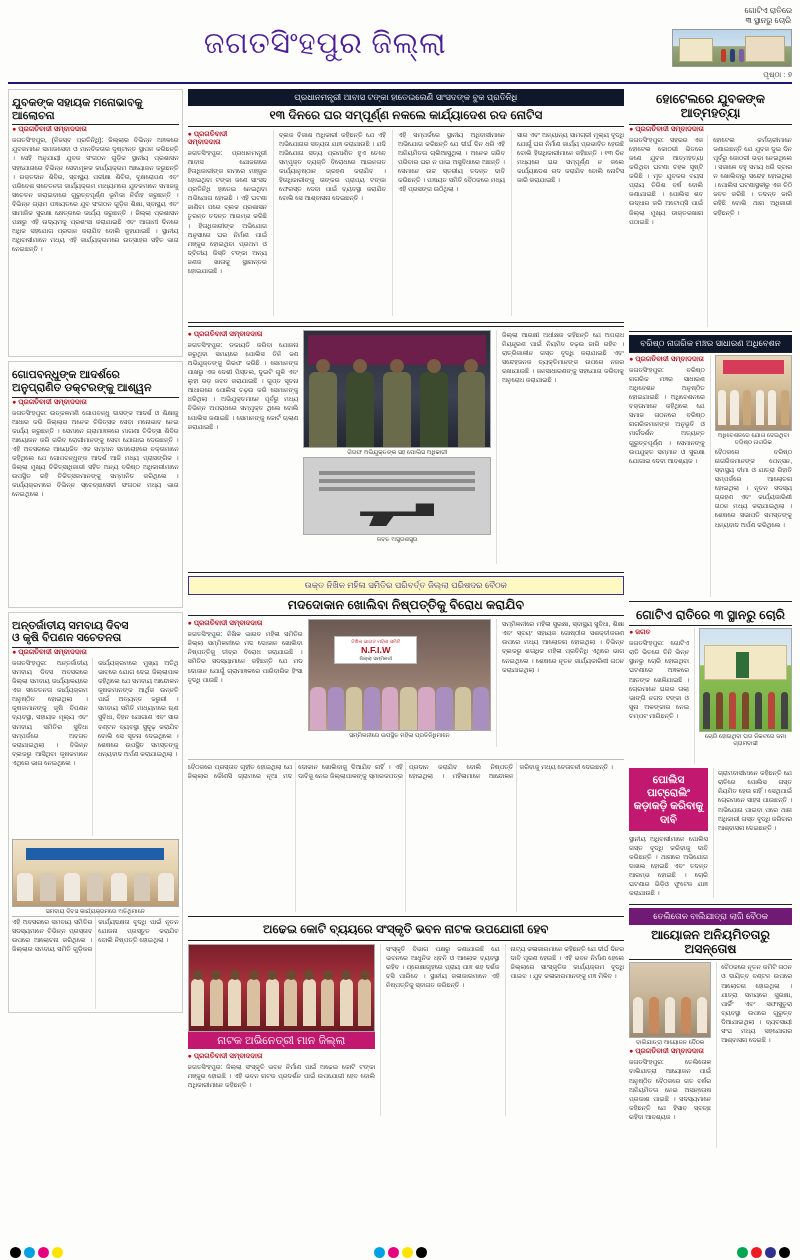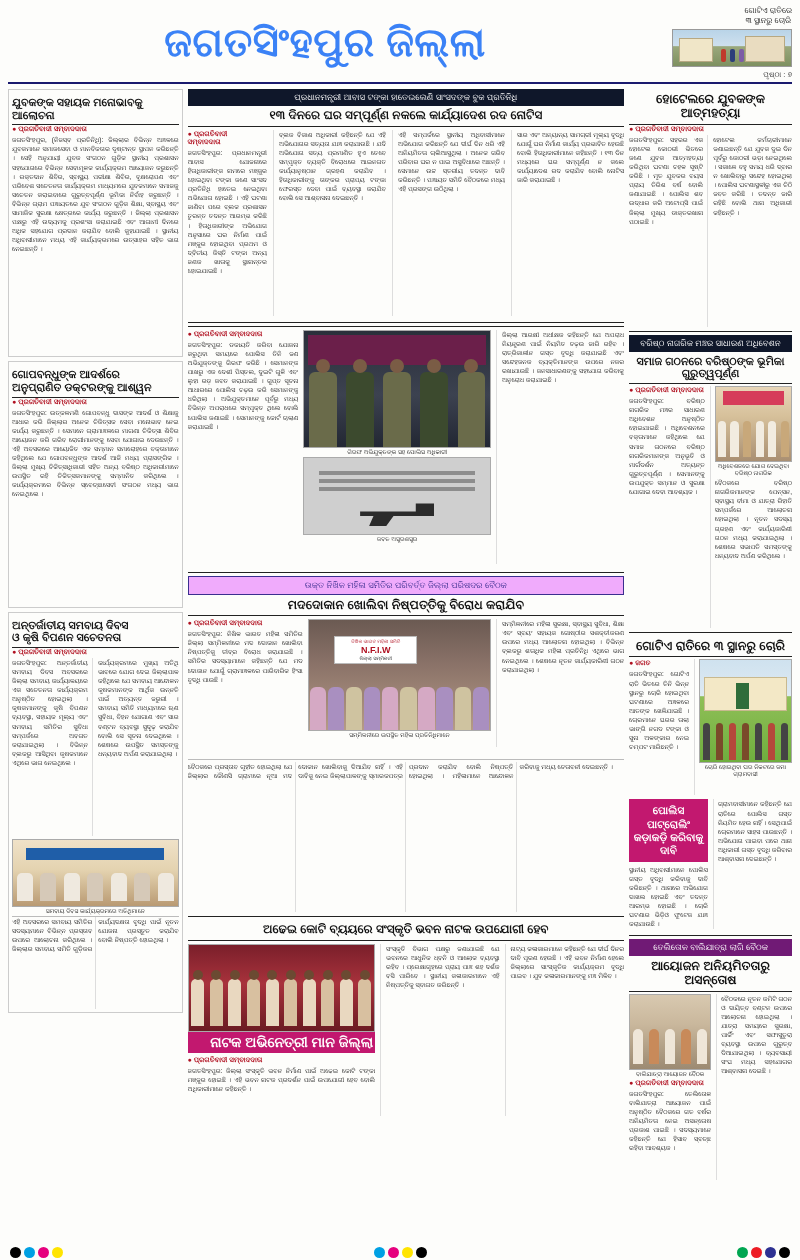--- a/index.html
+++ b/index.html
@@ -15,42 +15,42 @@
   
   .masthead { display: flex; align-items: stretch; height: 78px; border-bottom: 2px solid #1a1a6e; padding-bottom: 2px; }
   .mh-left { width: 160px; display: flex; flex-direction: column; justify-content: center; }
   .mh-logo-row { display: flex; align-items: center; gap: 4px; }
   .logo-50 { font-size: 26px; font-weight: bold; color: #c9152a; font-family: "Liberation Serif", serif; line-height: 1; }
   .logo-circle { width: 30px; height: 30px; border-radius: 50%; border: 2px solid #1a4fa0; display: flex; align-items: center; justify-content: center; color: #1a4fa0; font-size: 8px; }
   .brand { font-size: 19px; font-weight: bold; color: #1a4fa0; letter-spacing: -0.5px; }
   .brand-sub { font-size: 6px; color: #444; text-align: center; margin-top: 1px; }
   .mh-dateline { margin-top: 6px; font-size: 7.5px; color: #b01020; border-top: 1px solid #b01020; border-bottom: 1px solid #b01020; padding: 2px 0; text-align: center; }
   .mh-center { flex: 1; display: flex; align-items: center; justify-content: center; }
-  .mh-title { font-size: 40px; font-weight: bold; color: #3b82f6; letter-spacing: 0.5px; }
+  .mh-title { font-size: 30px; font-weight: normal; color: #4c1d95; letter-spacing: 0.5px; }
   .mh-right { width: 150px; display: flex; flex-direction: column; align-items: flex-end; justify-content: center; }
   .mh-right-head { font-size: 8px; color: #111; text-align: center; line-height: 1.3; margin-bottom: 2px; }
   .mh-photo { width: 120px; height: 40px; border: 1px solid #999; position: relative; overflow: hidden;
     background: linear-gradient(180deg,#b9d4e8 0%,#cfe0ee 45%,#9aa87c 46%,#7e9060 100%); }
   .mh-photo .b1 { position: absolute; left: 6px; top: 8px; width: 34px; height: 24px; background: #f0e6c8; border: 1px solid #b7a882; }
   .mh-photo .b2 { position: absolute; right: 6px; top: 6px; width: 40px; height: 26px; background: #e9dcc0; border: 1px solid #b7a882; }
   .mh-photo .p1, .mh-photo .p2, .mh-photo .p3 { position: absolute; bottom: 4px; width: 5px; height: 13px; background: #c0392b; border-radius: 2px; }
   .mh-photo .p1 { left: 48px; } .mh-photo .p2 { left: 57px; background: #2c3e7a; } .mh-photo .p3 { left: 66px; background: #7d5ba6; }
   .mh-page { font-size: 7.5px; color: #333; margin-top: 3px; }
 
   
   .body-grid { margin-top: 5px; display: flex; gap: 5px; }
   .col { display: flex; flex-direction: column; gap: 4px; }
   .col-left { width: 180px; }
   .col-mid { width: 450px; }
   .col-right { width: 168px; }
 
   
   .kicker { background: #0f172a; color: #fff; font-size: 8.5px; text-align: center; padding: 3px 4px; }
   .kicker.purple { background: #701a75; }
-  .kicker.box { border: 1px solid #3b2f8f; background: #f0abfc; color: #3b2f8f; }
+  .kicker.box { border: 1px solid #3b2f8f; background: #fef9c3; color: #3b2f8f; }
   .headline { font-size: 12px; font-weight: bold; color: #111; text-align: center; line-height: 1.15; padding: 3px 0; }
   .headline.sm { font-size: 12.5px; }
   .headline.xs { font-size: 11px; }
   .headline.lg { font-size: 12px; }
   .hl-left { text-align: left; }
   .rule { border-top: 1px solid #222; }
   .rule-thin { border-top: 1px solid #bbb; }
   .block { border: 1px solid #ccc; padding: 3px; }
 
   
@@ -101,21 +101,21 @@
   .indoor .row { position: absolute; bottom: 6%; left: 0; right: 0; height: 60%; display: flex; justify-content: space-around; align-items: flex-end; }
   .indoor .m { width: 12%; height: 80%; background: #efe6d8; border-radius: 6px 6px 0 0; }
   .indoor .m:nth-child(2n) { background: #c88a5a; }
   .seniors { background: linear-gradient(180deg,#e8d6b8 0%,#d6c09a 40%,#a98f72 100%); }
   .seniors .ban { position: absolute; top: 6%; left: 10%; right: 10%; height: 18%; background: #d63c5a; }
   .seniors .row { position: absolute; bottom: 6%; left: 0; right: 0; height: 58%; display: flex; justify-content: space-around; align-items: flex-end; }
   .seniors .m { width: 11%; height: 82%; background: #f2ece0; border-radius: 5px 5px 0 0; }
   .seniors .m:nth-child(3n) { background: #c8a87a; }
 
   .magenta-box { background: #c2186f; color: #fff; text-align: center; font-size: 10.5px; font-weight: bold; padding: 5px 4px; line-height: 1.25; }
-  .pink-cap { background: #c2186f; color: #fff; text-align: right; font-size: 14px; padding: 2px; font-weight: bold; }
+  .pink-cap { background: #c2186f; color: #fff; text-align: center; font-size: 11px; padding: 2px; }
 
   
   .footer { position: absolute; bottom: 2px; left: 0; width: 800px; display: flex; justify-content: space-between; padding: 0 10px; }
   .swatches { display: flex; gap: 3px; }
   .sw { width: 11px; height: 11px; border-radius: 50%; }
 </style>
 </head>
 <body>
 
 <div class="page">
@@ -306,21 +306,20 @@
         <div class="rule"></div>
         <div class="byline">● ପ୍ରଗତିବାଦୀ ସମ୍ବାଦଦାତା</div>
         <div style="display:flex;gap:5px">
           <div class="txt" style="width:50%;height:192px;border-right:1px solid #ddd;padding-right:4px">ଜଗତସିଂହପୁର: ସହରର ଏକ ହୋଟେଲ କୋଠରୀ ଭିତରେ ଜଣେ ଯୁବକ ଆତ୍ମହତ୍ୟା କରିଥିବା ଘଟଣା ଚହଳ ସୃଷ୍ଟି କରିଛି । ମୃତ ଯୁବକର ବୟସ ପ୍ରାୟ ତିରିଶ ବର୍ଷ ବୋଲି ଜଣାଯାଇଛି । ପୋଲିସ ଶବ ଉଦ୍ଧାର କରି ଅଟୋପ୍ସି ପାଇଁ ଜିଲ୍ଲା ମୁଖ୍ୟ ଡାକ୍ତରଖାନା ପଠାଇଛି ।</div>
           <div class="txt" style="width:50%;height:192px">ହୋଟେଲ କର୍ମଚାରୀମାନେ ଜଣାଇଛନ୍ତି ଯେ ଯୁବକ ଦୁଇ ଦିନ ପୂର୍ବରୁ କୋଠରୀ ଭଡ଼ା ନେଇଥିଲେ । ସକାଳେ ବହୁ ସମୟ ଧରି ଦ୍ବାର ନ ଖୋଲିବାରୁ ସନ୍ଦେହ ହୋଇଥିଲା । ପୋଲିସ ଘଟଣାସ୍ଥଳୀରୁ ଏକ ଚିଠି ଜବତ କରିଛି । ତଦନ୍ତ ଜାରି ରହିଛି ବୋଲି ଥାନା ଅଧିକାରୀ କହିଛନ୍ତି ।</div>
         </div>
       </div>
 
       <div style="border-top:1px solid #222;padding-top:3px">
         <div class="kicker">ବରିଷ୍ଠ ନାଗରିକ ମଞ୍ଚର ସାଧାରଣ ଅଧିବେଶନ</div>
-        <div class="headline xs">ସମାଜ ଗଠନରେ ବରିଷ୍ଠଙ୍କ ଭୂମିକା ଗୁରୁତ୍ୱପୂର୍ଣ୍ଣ</div>
         <div class="rule"></div>
         <div style="display:flex;gap:5px;margin-top:2px">
           <div style="width:48%">
             <div class="byline">● ପ୍ରଗତିବାଦୀ ସମ୍ବାଦଦାତା</div>
             <div class="txt" style="height:222px">ଜଗତସିଂହପୁର: ବରିଷ୍ଠ ନାଗରିକ ମଞ୍ଚର ସାଧାରଣ ଅଧିବେଶନ ଅନୁଷ୍ଠିତ ହୋଇଯାଇଛି । ଅଧିବେଶନରେ ବକ୍ତାମାନେ କହିଥିଲେ ଯେ ସମାଜ ଗଠନରେ ବରିଷ୍ଠ ନାଗରିକମାନଙ୍କ ଅନୁଭୂତି ଓ ମାର୍ଗଦର୍ଶନ ଅତ୍ୟନ୍ତ ଗୁରୁତ୍ବପୂର୍ଣ୍ଣ । ସେମାନଙ୍କୁ ଉପଯୁକ୍ତ ସମ୍ମାନ ଓ ସୁରକ୍ଷା ଯୋଗାଇ ଦେବା ଆବଶ୍ୟକ ।</div>
           </div>
           <div style="width:52%;border-left:1px solid #ddd;padding-left:4px">
             <div class="photo seniors" style="height:76px">
               <div class="ban"></div>
               <div class="row">

